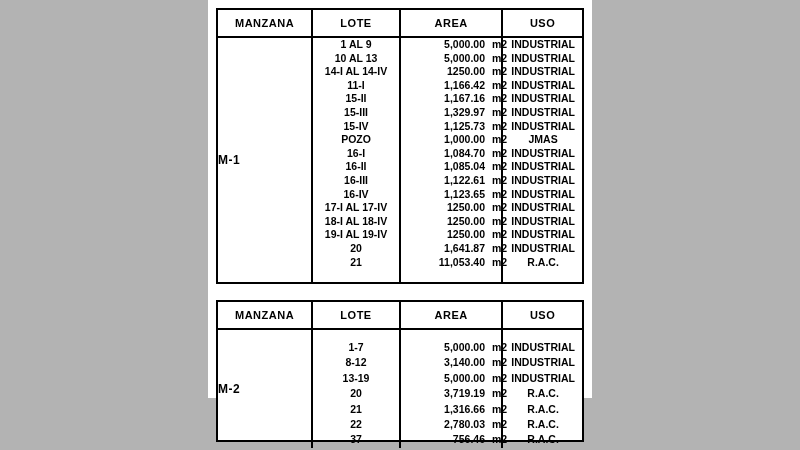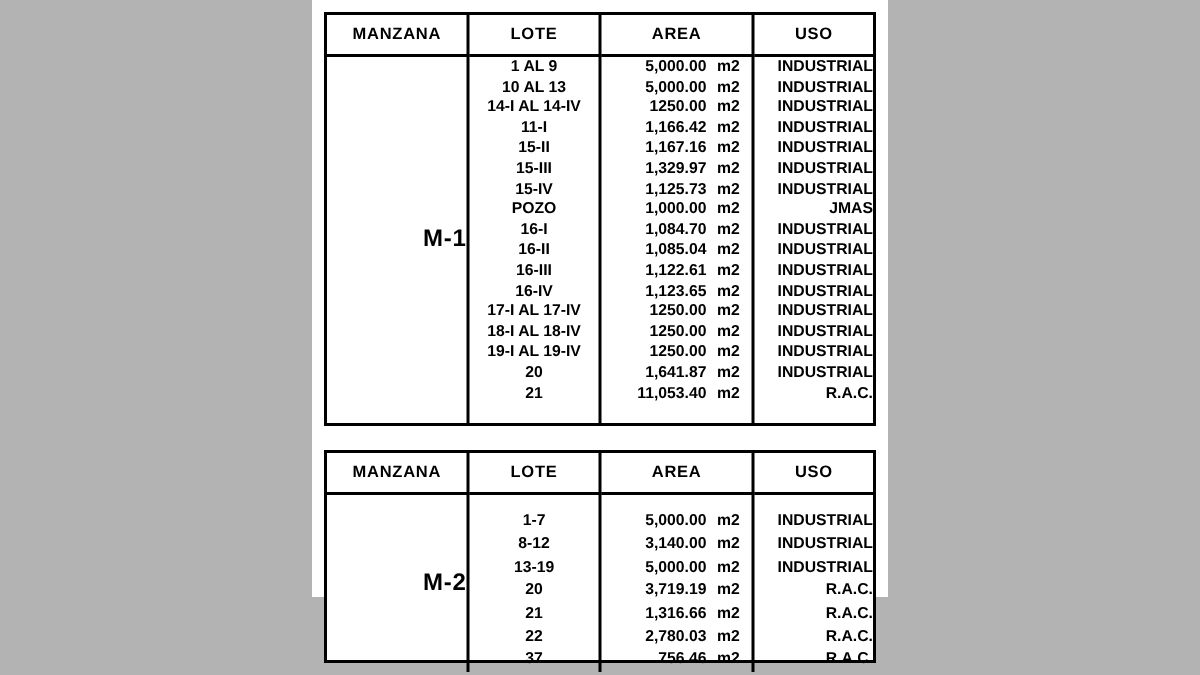--- a/index.html
+++ b/index.html
@@ -72,52 +72,52 @@
   .col-lote    { width: 24%; }
   .col-area    { width: 28%; }
   .col-uso     { width: 22%; }
   .vline { border-right: 2px solid #000; }
   .body-cell {
     vertical-align: top;
     padding-top: 9px;
   }
   .manzana-cell {
     vertical-align: middle;
-    text-align: right;
-    font-size: 16px;
+    text-align: left;
+    font-size: 12px;
     font-weight: bold;
     letter-spacing: 0.5px;
     font-family: "Liberation Sans", sans-serif;
   }
   ul.celllist {
     list-style: none;
     margin: 0;
     padding: 0;
   }
   ul.celllist li {
     height: 13.6px;
     line-height: 13.6px;
     font-size: 10.5px;
     font-weight: bold;
     color: #000;
     white-space: nowrap;
     font-family: "Liberation Sans", sans-serif;
   }
   .lote-list li { text-align: center; }
-  .area-list li { text-align: left; padding-left: 8px; }
+  .area-list li { text-align: left; padding-left: 22px; }
   .area-list li .num {
     display: inline-block;
     width: 62px;
     text-align: right;
   }
   .area-list li .unit {
     display: inline-block;
     padding-left: 7px;
   }
-  .uso-list li { text-align: right; padding-left: 1px; }
+  .uso-list li { text-align: center; padding-left: 1px; }
   
   #table-2 ul.celllist li {
     height: 15.4px;
     line-height: 15.4px;
   }
   #table-2 .body-cell { padding-top: 10px; }
 </style>
 </head>
 <body>
 

